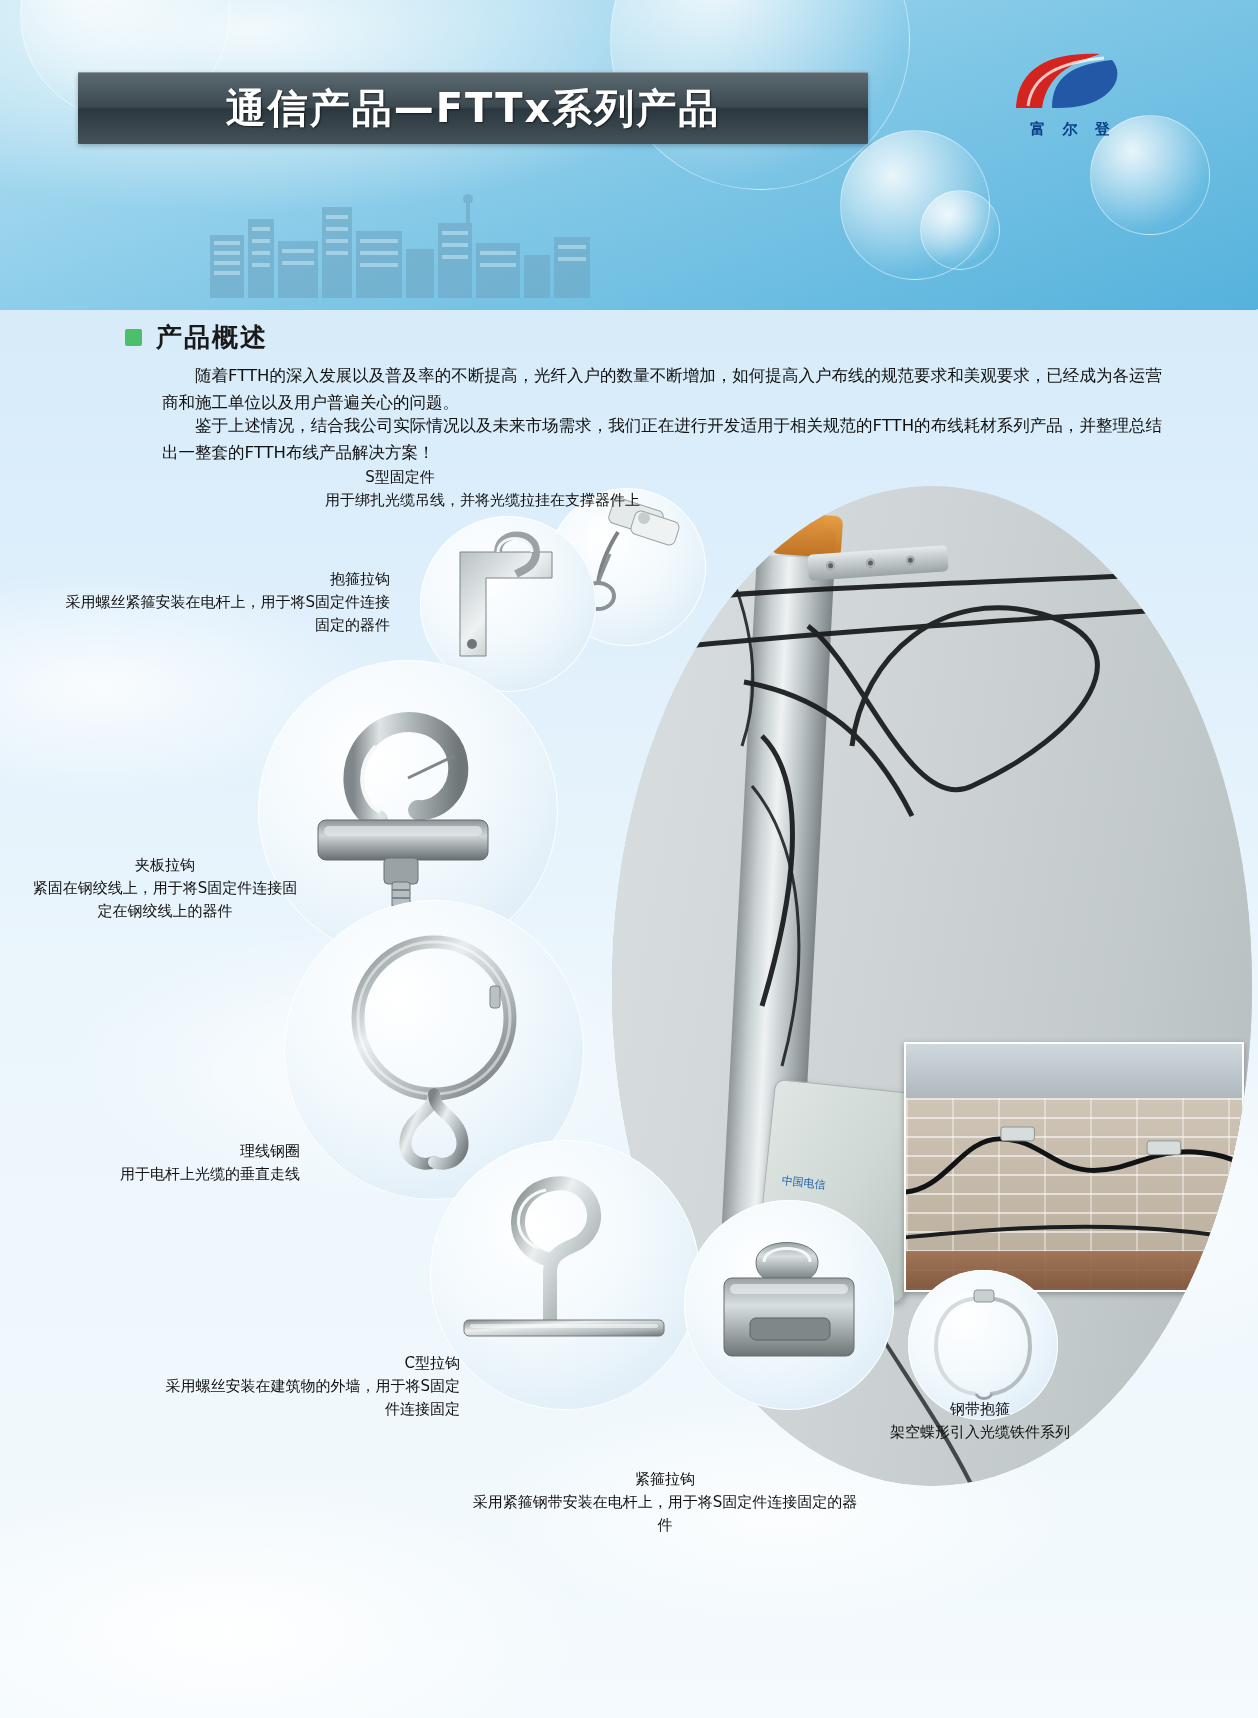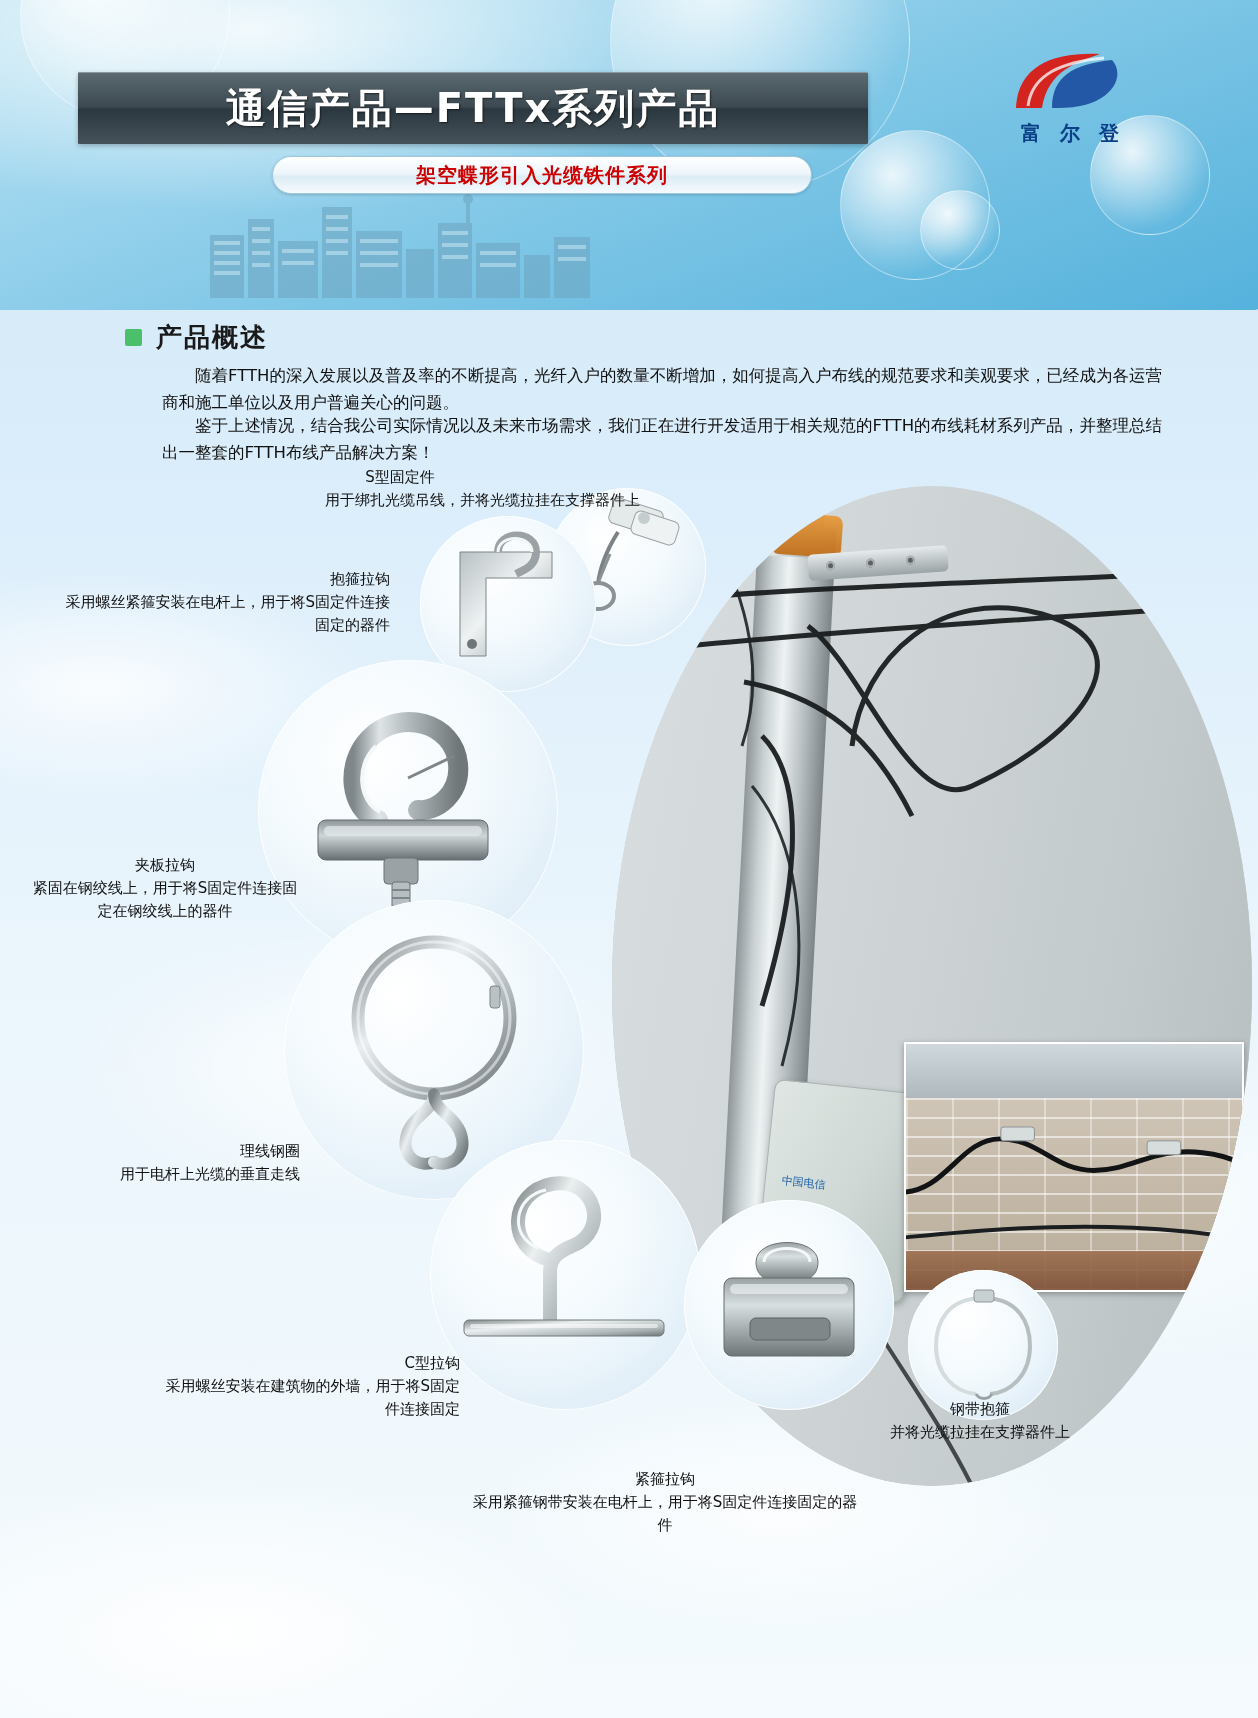--- a/index.html
+++ b/index.html
@@ -80,21 +80,21 @@
     border-radius:19px;
     background:linear-gradient(180deg,#ffffff 0%, #eef6fb 45%, #dcecf6 55%, #f6fbfd 100%);
     border:1px solid #9fc8dd;
     display:flex; align-items:center; justify-content:center;
     box-shadow:0 1px 3px rgba(0,0,0,.18);
   }
   .subtitle-plate span { color:#cc0000; font-size:20px; font-weight:bold; letter-spacing:1px; }
 
   
   .logo { position:absolute; right:120px; top:48px; width:130px; height:100px; text-align:center; }
-  .logo-name { margin-top:2px; color:#0b3f87; font-size:20px; letter-spacing:6px; font-weight:bold; }
+  .logo-name { margin-top:2px; color:#0b3f87; font-size:15px; letter-spacing:6px; font-weight:bold; }
 
   
   .section-title { position:absolute; left:125px; top:320px; display:flex; align-items:center; gap:14px; }
   .bullet { width:17px; height:17px; background:#4cbf6a; border-radius:2px; }
   .section-title .txt { font-size:26px; font-weight:bold; color:#1a1a1a; letter-spacing:2px; }
 
   .para { position:absolute; left:130px; width:1000px; color:#111; font-size:16.5px; line-height:27px; text-align:justify;margin-left:32px; }
   #p1 { top:362px; }
   #p2 { top:412px; }
 
@@ -229,23 +229,20 @@
     </g>
   </svg>
 
   <div class="teal-curve"></div>
   <div class="teal-curve2"></div>
 
   <div class="title-plate">
     <span>通信产品—FTTx系列产品</span>
   </div>
 
-  <div class="subtitle-plate">
-    <span>架空蝶形引入光缆铁件系列</span>
-  </div>
 
   <div class="logo">
     <svg width="120" height="70" viewBox="0 0 120 70">
       <path d="M8 60 C 10 16, 48 4, 92 6 C 70 14, 40 22, 34 60 Z" fill="#d4241f"></path>
       <path d="M44 60 C 44 28, 66 16, 104 12 C 118 28, 104 52, 72 58 C 62 60, 52 60, 44 60 Z" fill="#1b4fa0" opacity="0.92"></path>
       <path d="M20 58 C 24 26, 54 14, 96 10" stroke="#ffffff" stroke-width="3" fill="none" opacity=".75"></path>
     </svg>
     <div class="logo-name">富 尔 登</div>
   </div>
 </div>
@@ -445,14 +442,14 @@
 <div class="circ" style="left:908px; top:1270px; width:150px; height:150px;">
   <svg viewBox="0 0 150 150" style="width:100%;height:100%">
     <path d="M75 28 C 110 28, 122 52, 122 76 C 122 104, 104 122, 82 124" fill="none" stroke="#b6bec0" stroke-width="4"></path>
     <path d="M75 28 C 40 28, 28 52, 28 76 C 28 104, 46 122, 68 124" fill="none" stroke="#d5dcdd" stroke-width="4"></path>
     <path d="M68 124 C 72 130, 80 130, 84 124" fill="none" stroke="#9aa2a4" stroke-width="3"></path>
     <rect x="66" y="20" width="20" height="12" rx="3" fill="#c8d0d2" stroke="#8d9597"></rect>
   </svg>
 </div>
 <div class="cap center" style="left:790px; top:1398px; width:380px;">
   <div>钢带抱箍</div>
-  <div>并将光缆拉挂在支撑器件上</div>
+  <div>架空蝶形引入光缆铁件系列</div>
 </div>
 
 </body></html>

